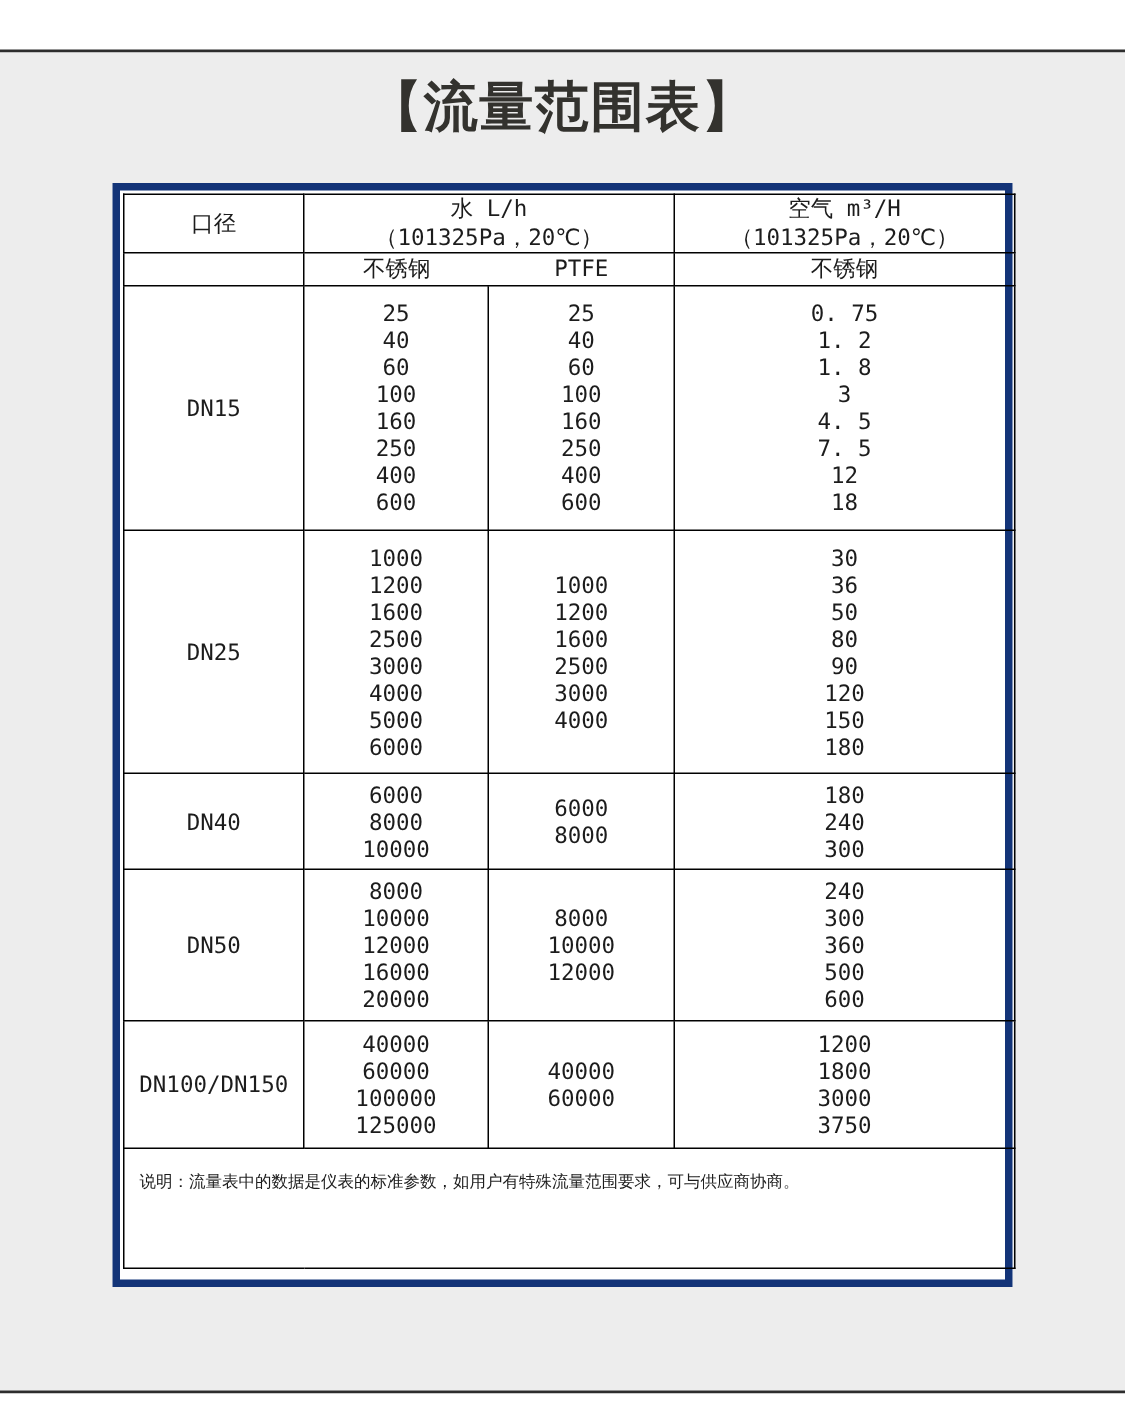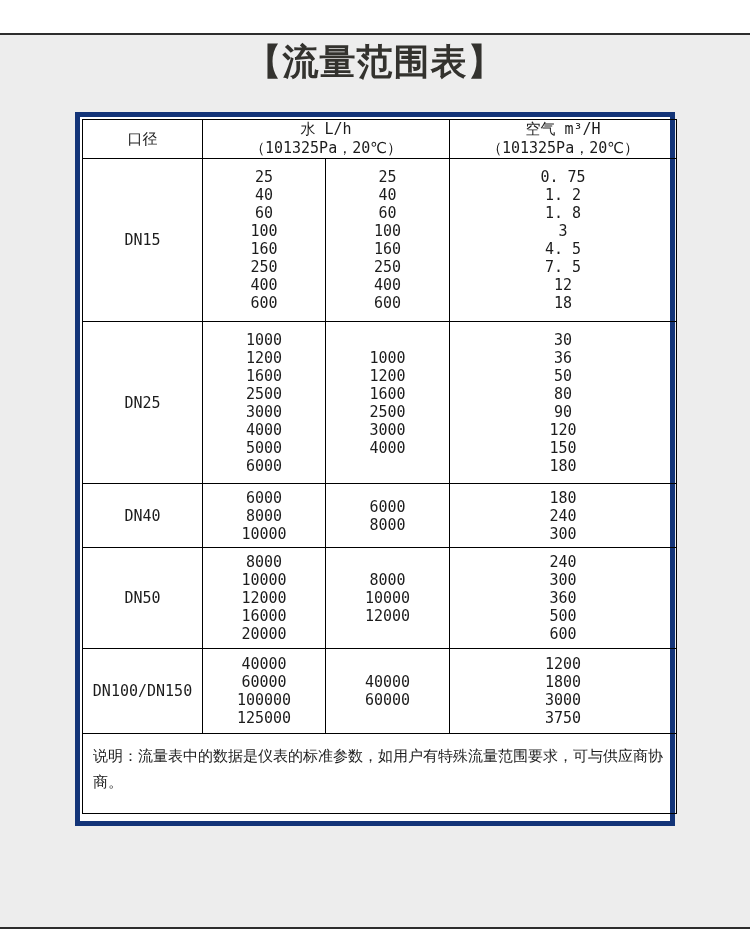--- a/index.html
+++ b/index.html
@@ -10,21 +10,21 @@
     font-family:"DejaVu Sans Mono","DejaVu Sans",monospace;
     color:#1c1c1c;
     overflow:hidden;
   }
   .top-strip   { height:33px; background:#ffffff; }
   .h-divider   { height:2px; background:#2d2d2d; }
   .content     { height:892px; background:#ededed; }
   .bottom-strip{ height:20px; background:#ffffff; }
 
   .page-title {
-    padding-top:3px;
+    padding-top:13px;
     text-align:center;
     font-family:"DejaVu Sans","Liberation Sans",sans-serif;
     font-size:36px;
     line-height:48px;
     font-weight:bold;
     color:#33322e;
     letter-spacing:1px;
   }
 
   .panel {
@@ -69,21 +69,21 @@
   tr.r-dn50  { height:101px; }
   tr.r-dn80  { height:43px;  }
   tr.r-dn100 { height:85px;  }
 
   tr.note-row { height:80px; }
   tr.note-row td {
     text-align:left;
     vertical-align:top;
     padding:9px 10px 0 10px;
     line-height:26px;
-    font-size:15px;
+    font-size:11px;
   }
 </style>
 </head>
 <body>
 
 <div class="top-strip"></div>
 <div class="h-divider"></div>
 
 <div class="content">
 
@@ -102,20 +102,30 @@
           <td>口径</td>
           <td colspan="2">
             <div>水 L/h</div>
             <div>（101325Pa，20℃）</div>
           </td>
           <td>
             <div>空气 m³/H</div>
             <div>（101325Pa，20℃）</div>
           </td>
         </tr>
+        <tr class="hdr2">
+          <td></td>
+          <td colspan="2">
+            <div class="sub-split">
+              <span>不锈钢</span>
+              <span>PTFE</span>
+            </div>
+          </td>
+          <td>不锈钢</td>
+        </tr>
 
         <tr class="r-dn15">
           <td>DN15</td>
           <td>
               <div class="lines">25
 40
 60
 100
 160
 250

